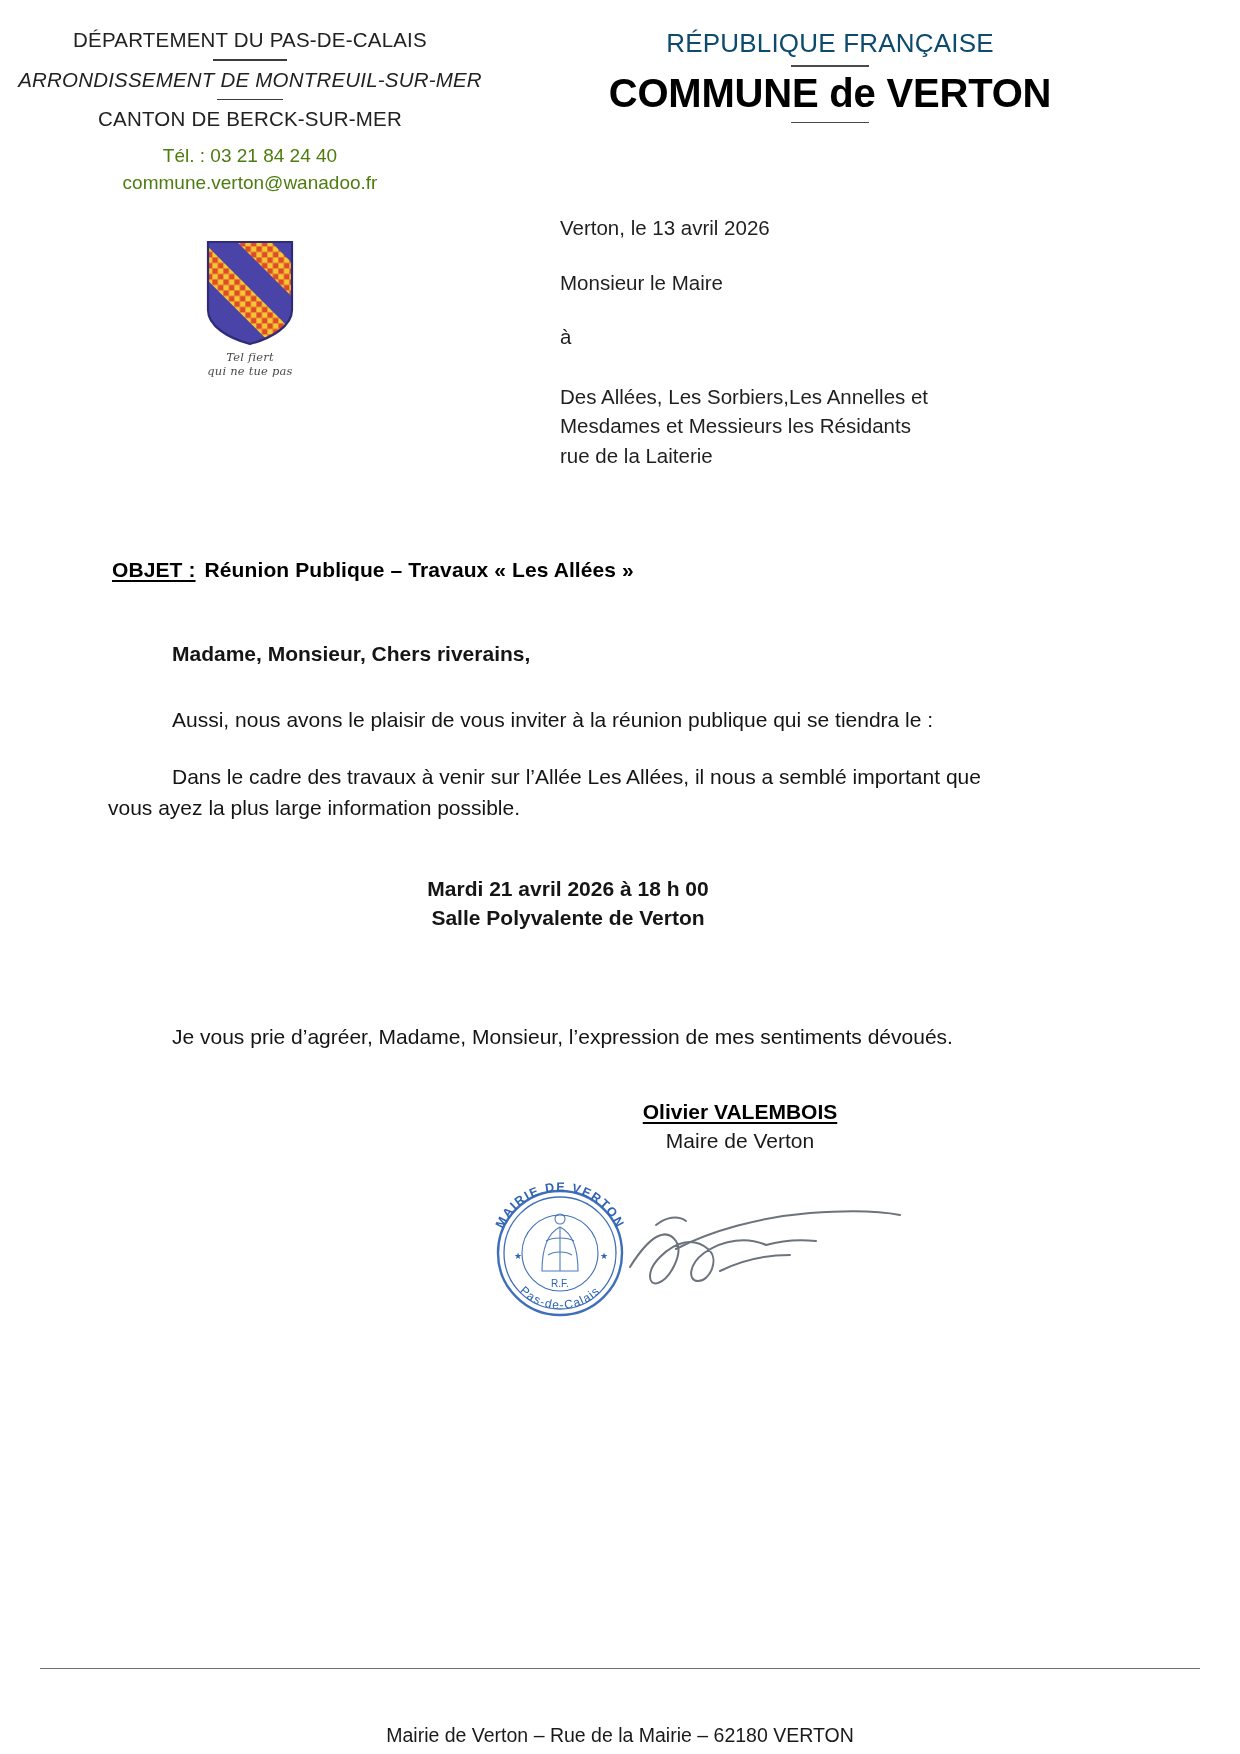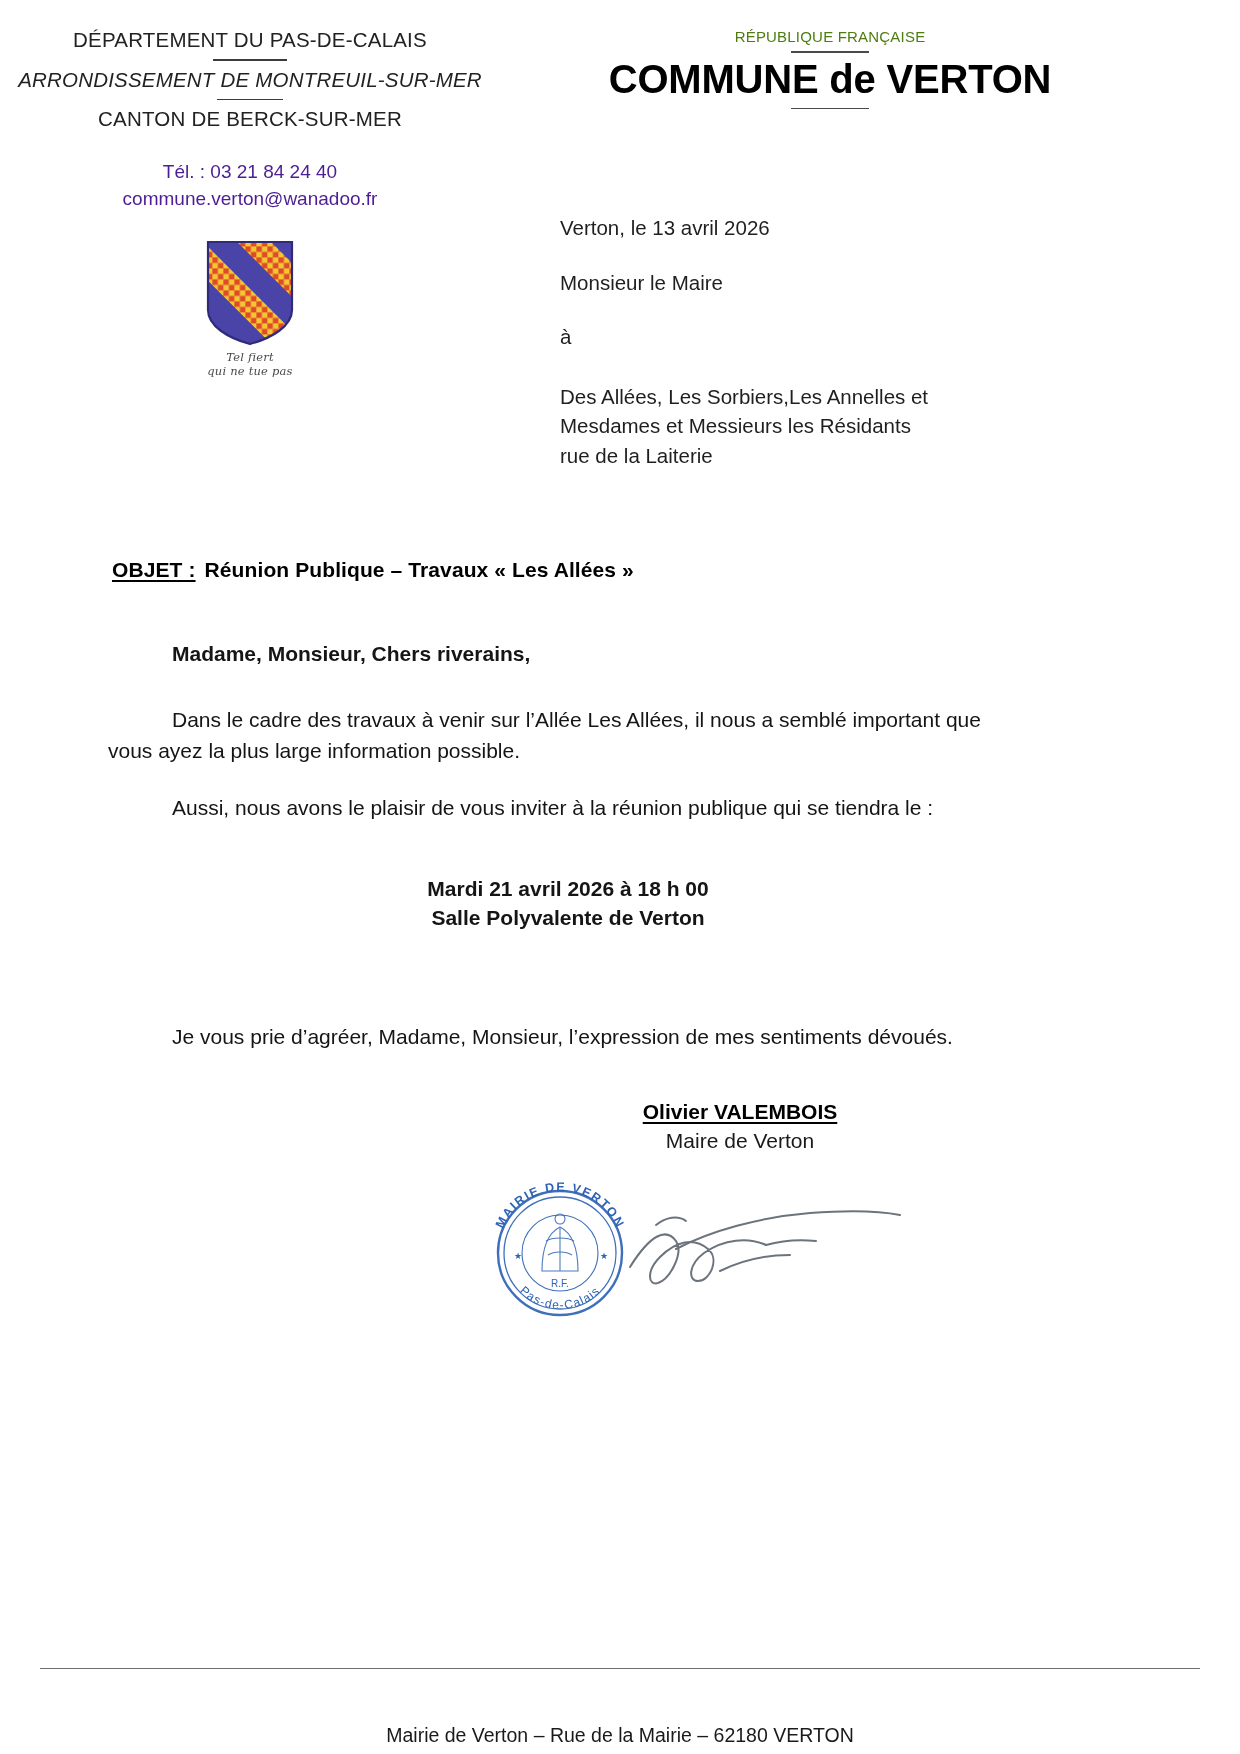--- a/index.html
+++ b/index.html
@@ -52,24 +52,24 @@
 
   .rule {
     width: 74px;
     height: 1.5px;
     background: #3b3b3b;
     margin: 7px auto 7px auto;
   }
   .rule.short { width: 66px; }
 
   .contact {
-    margin-top: 28px;
+    margin-top: 12px;
     font-size: 19px;
     line-height: 1.42;
-    color: #4c1d95;
+    color: #4d7c0f;
   }
 
   .crest-wrap {
     position: absolute;
     left: 0px;
     top: 240px;
     width: 500px;
     text-align: center;
   }
   .crest {
@@ -91,22 +91,22 @@
   }
 
   .head-right {
     position: absolute;
     left: 500px;
     top: 28px;
     width: 660px;
     text-align: center;
   }
   .rf-line {
-    font-size: 15px;
-    color: #4d7c0f;
+    font-size: 26px;
+    color: #0c4a6e;
     letter-spacing: 0.2px;
   }
   .commune-line {
     font-size: 40px;
     font-weight: bold;
     letter-spacing: -0.2px;
     color: #000000;
     margin-top: 4px;
   }
   .rule-wide {
@@ -293,22 +293,22 @@
       <div class="recipient-line">rue de la Laiterie</div>
     </div>
   </div>
 
   <div class="objet">
     <span class="objet-label">OBJET :</span><span class="objet-value">Réunion Publique – Travaux « Les Allées »</span>
   </div>
 
   <div class="body-text">
     <div class="para salutation">Madame, Monsieur, Chers riverains,</div>
+    <div class="para indent">Aussi, nous avons le plaisir de vous inviter à la réunion publique qui se tiendra le :</div>
     <div class="para indent">Dans le cadre des travaux à venir sur l’Allée Les Allées, il nous a semblé important que vous ayez la plus large information possible.</div>
-    <div class="para indent">Aussi, nous avons le plaisir de vous inviter à la réunion publique qui se tiendra le :</div>
     <div class="meeting">
       <div>Mardi 21 avril 2026 à 18 h 00</div>
       <div>Salle Polyvalente de Verton</div>
     </div>
     <div class="para closing">Je vous prie d’agréer, Madame, Monsieur, l’expression de mes sentiments dévoués.</div>
   </div>
 
   <div class="signature-block">
     <div class="sig-name">Olivier VALEMBOIS</div>
     <div class="sig-title">Maire de Verton</div>

